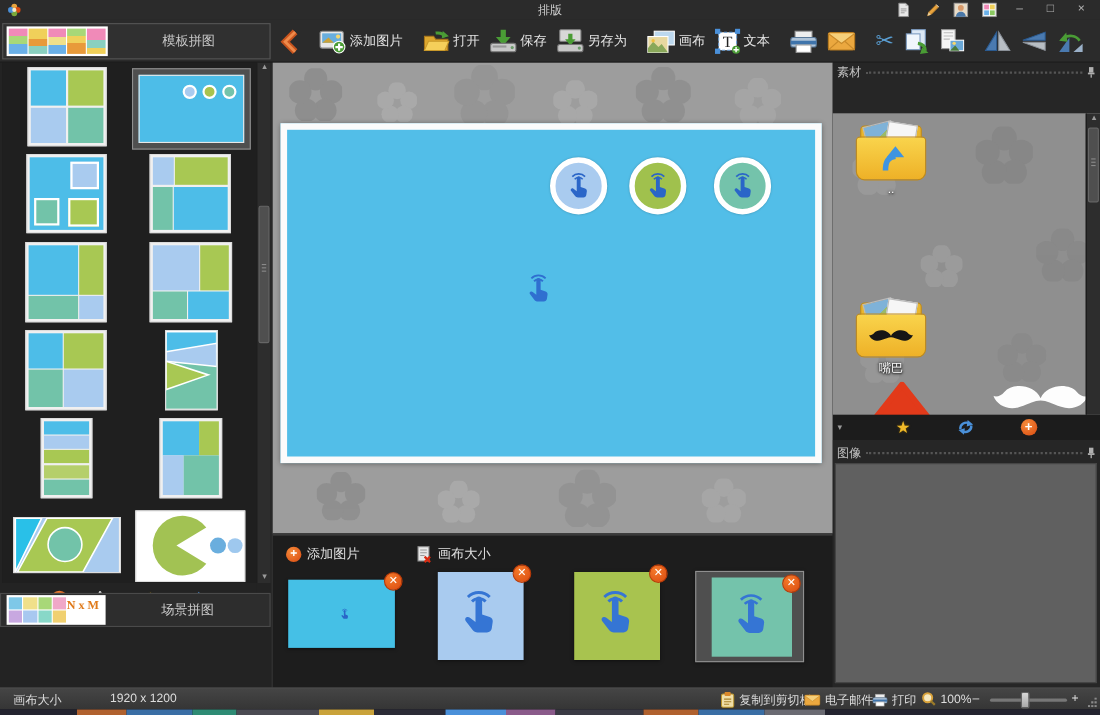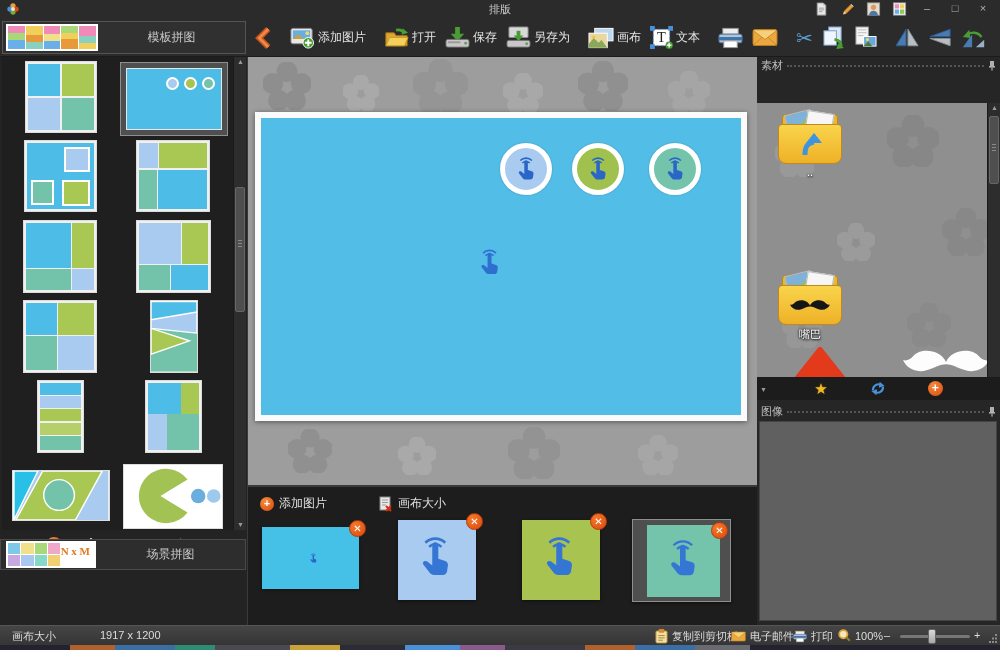--- a/index.html
+++ b/index.html
@@ -651,21 +651,21 @@
         <rect x="2" y="1" width="4" height="5" fill="#b0b0b0"></rect>
           <rect x="1" y="6" width="6" height="1.6" fill="#b0b0b0"></rect>
           <rect x="3.4" y="7.6" width="1.2" height="3" fill="#b0b0b0"></rect>
       </svg>
     </div>
     <div class="img-area"></div>
   </div>
 
   <div class="statusbar">
     <div class="sb-item" style="left:12px">画布大小</div>
-    <div class="sb-item" style="left:100px">1917 x 1200</div>
+    <div class="sb-item" style="left:100px">1920 x 1200</div>
 
     <div class="sb-item" style="left:655px">
       <svg width="13" height="15" viewBox="0 0 14 16">
         <rect x="1" y="2" width="12" height="13" rx="1.5" fill="#f0dfa8" stroke="#b8932a"></rect>
         <rect x="4" y="0" width="6" height="4" rx="1" fill="#d9882a"></rect>
         <path d="M3.5 7h7M3.5 9.5h7M3.5 12h5" stroke="#a8832a"></path>
       </svg>
       <span>复制到剪切板</span>
     </div>
     <div class="sb-item" style="left:731px">

